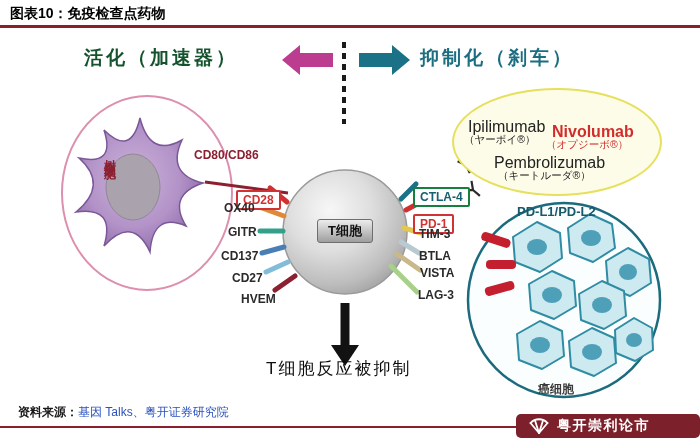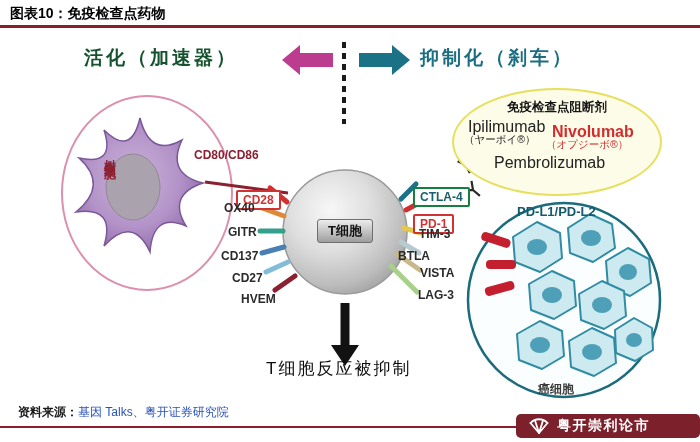--- a/index.html
+++ b/index.html
@@ -169,31 +169,31 @@
 <div class="abs txt-layer rec boxed red" style="left:236px;top:170px">CD28</div>
 <div class="abs txt-layer rec" style="left:224px;top:201px">OX40</div>
 <div class="abs txt-layer rec" style="left:228px;top:225px">GITR</div>
 <div class="abs txt-layer rec" style="left:221px;top:249px">CD137</div>
 <div class="abs txt-layer rec" style="left:232px;top:271px">CD27</div>
 <div class="abs txt-layer rec" style="left:241px;top:292px">HVEM</div>
 
 <div class="abs txt-layer rec boxed teal" style="left:413px;top:167px">CTLA-4</div>
 <div class="abs txt-layer rec boxed red" style="left:413px;top:194px">PD-1</div>
 <div class="abs txt-layer rec" style="left:419px;top:227px">TIM-3</div>
-<div class="abs txt-layer rec" style="left:398px;top:249px">BTLA</div>
+<div class="abs txt-layer rec" style="left:419px;top:249px">BTLA</div>
 <div class="abs txt-layer rec" style="left:420px;top:266px">VISTA</div>
 <div class="abs txt-layer rec" style="left:418px;top:288px">LAG-3</div>
 
 <div class="abs yellow-ellipse">
-  <div class="in blocker-title">免疫检查点阻断剂</div>
   <div class="in drug" style="left:14px;top:28px">Ipilimumab</div>
   <div class="in brand" style="left:10px;top:43px">（ヤーボイ®）</div>
   <div class="in drug red" style="left:98px;top:33px">Nivolumab</div>
   <div class="in brand red" style="left:92px;top:48px">（オプジーボ®）</div>
   <div class="in drug" style="left:40px;top:64px">Pembrolizumab</div>
+  <div class="in brand" style="left:44px;top:79px">（キートルーダ®）</div>
 </div>
 
 <div class="abs txt-layer pdl-label">PD-L1/PD-L2</div>
 <div class="abs txt-layer cancer-label">癌细胞</div>
 <div class="abs txt-layer result-label">T细胞反应被抑制</div>
 
 <div class="abs txt-layer source">
   <span class="prefix">资料来源：</span><span class="links">基因 Talks、粤开证券研究院</span>
 </div>
 <div class="abs rule-bottom"></div>

